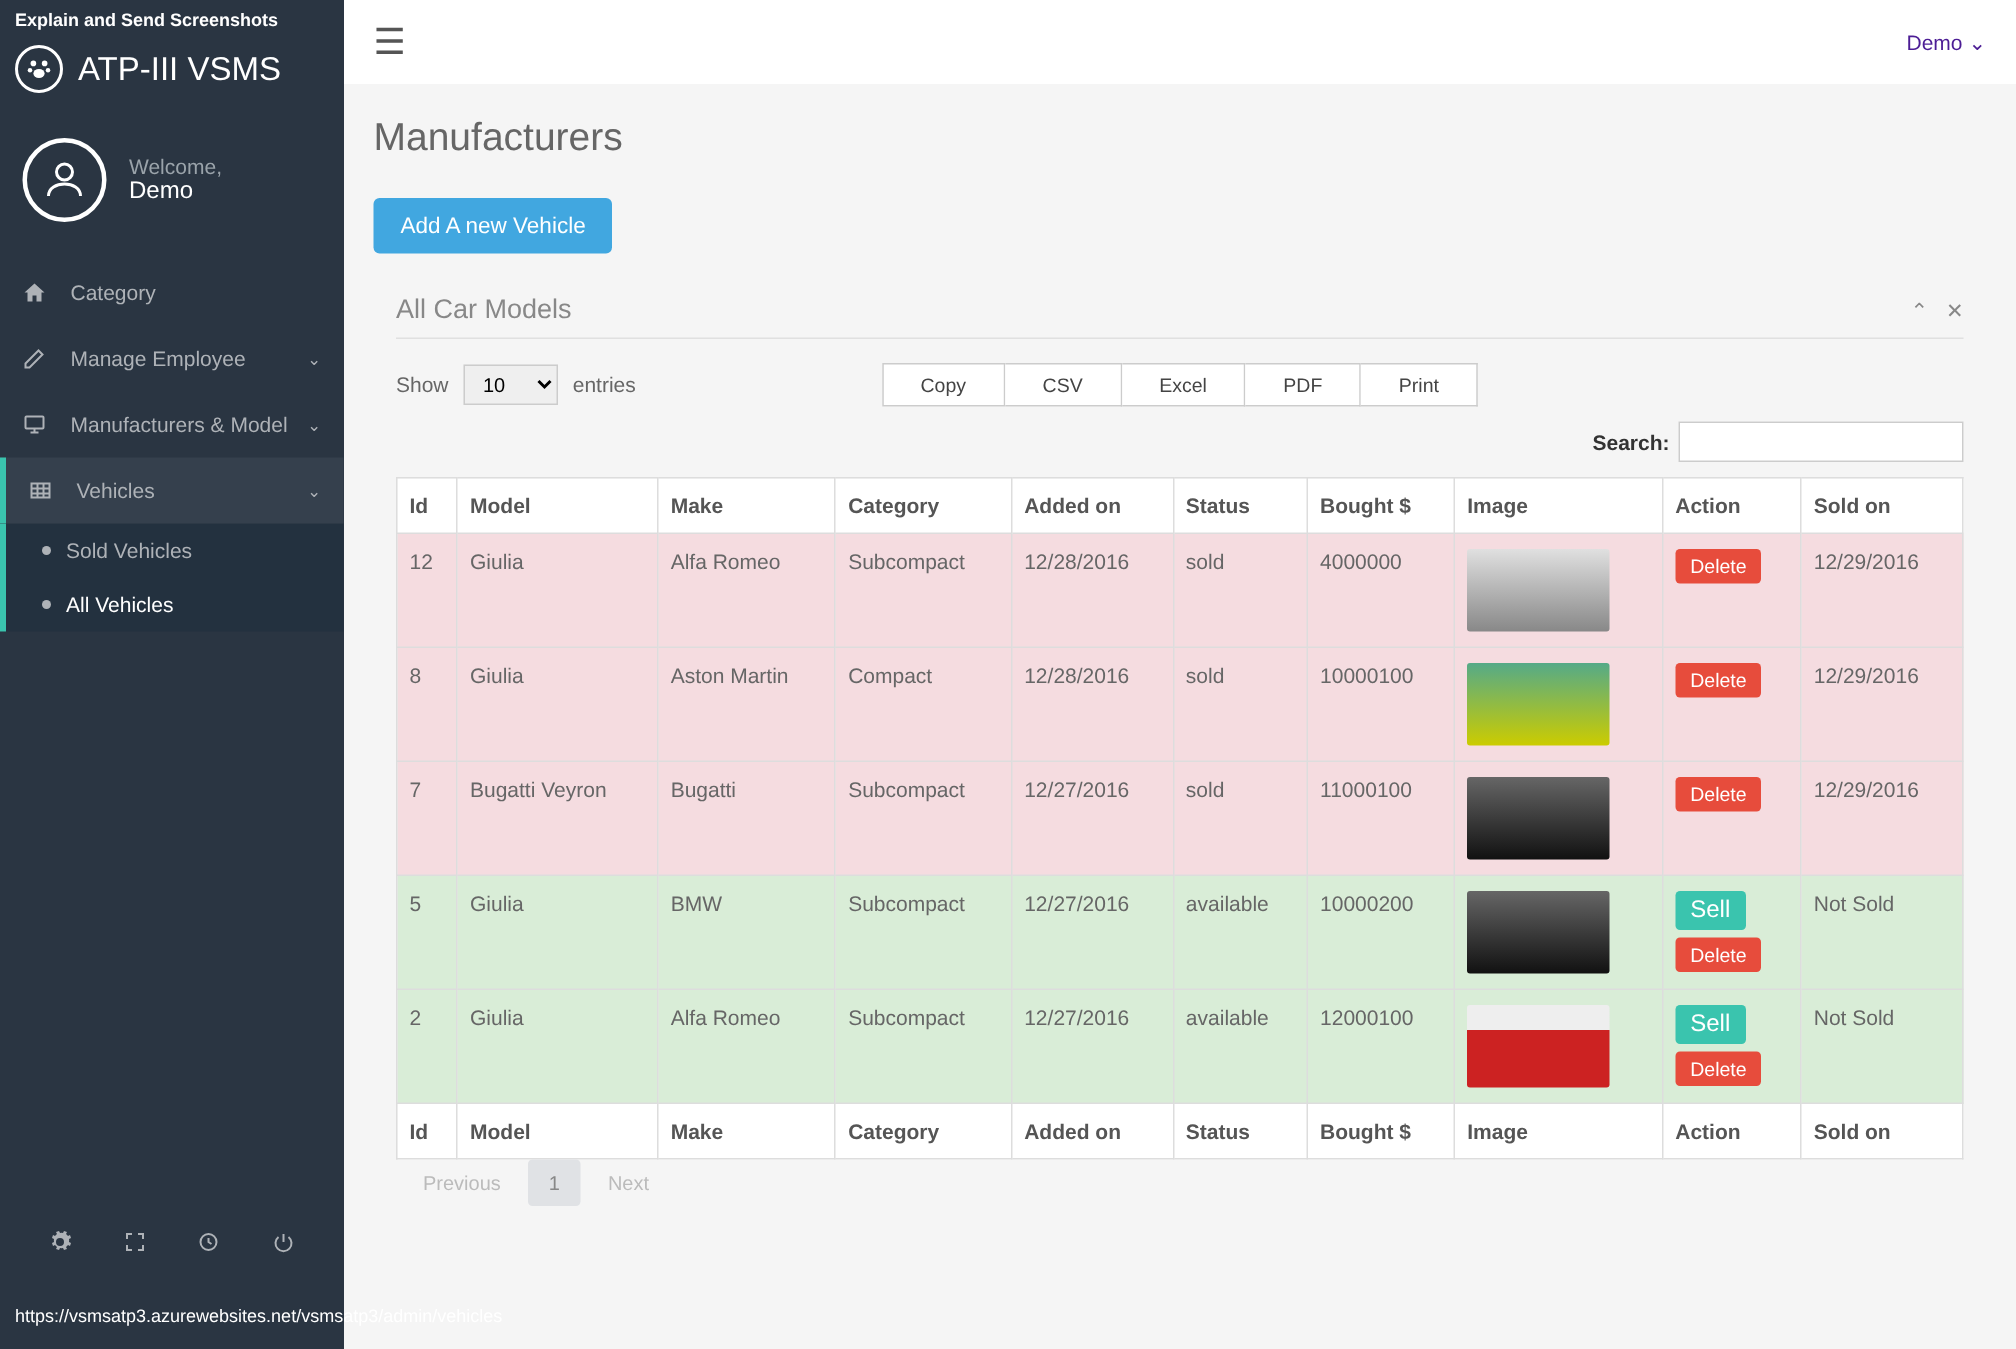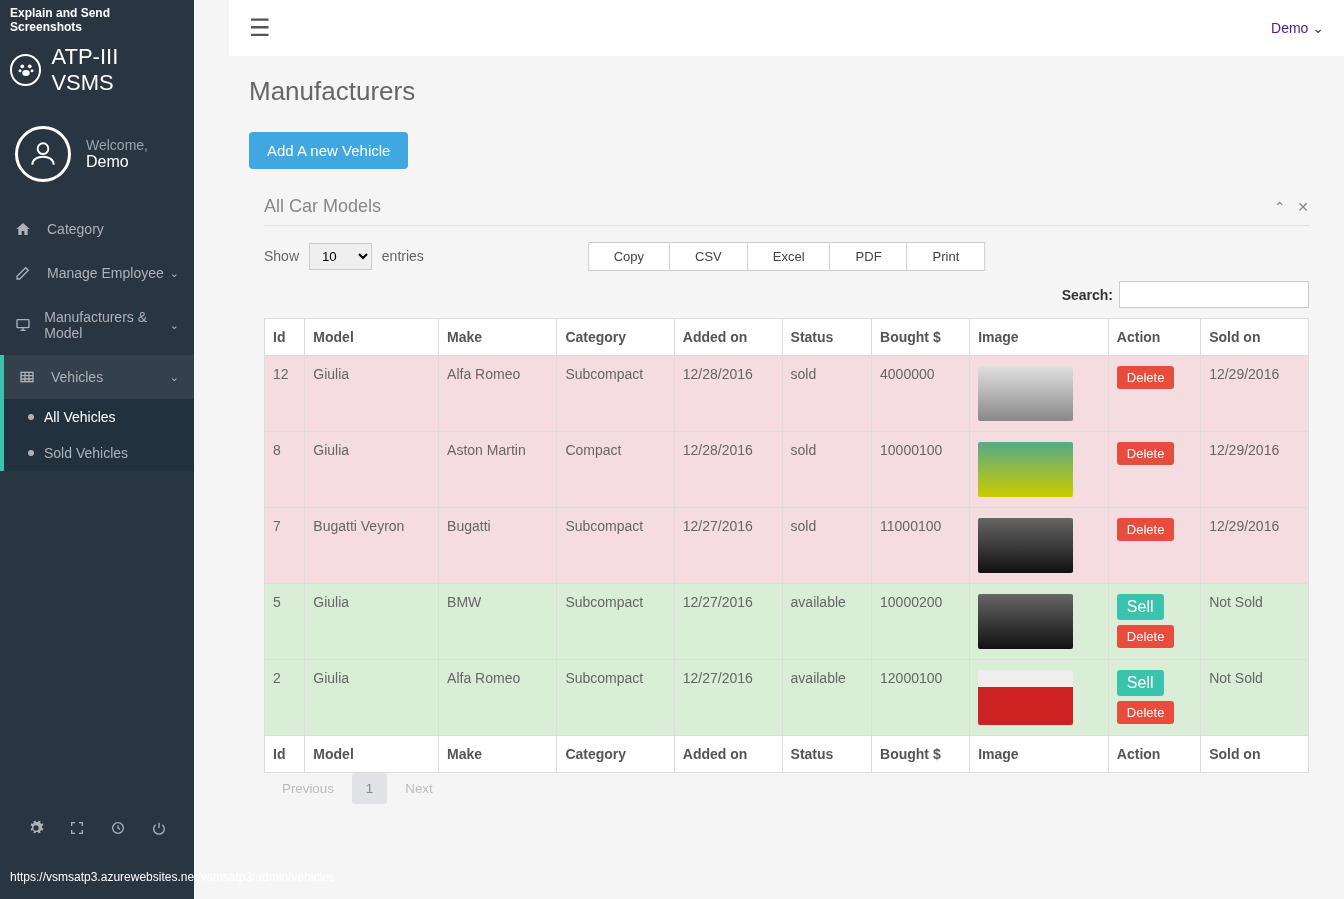--- a/index.html
+++ b/index.html
@@ -1,18 +1,18 @@
 <!DOCTYPE html>
 <html><head>
 <meta charset="utf-8">
 <style>
 * { margin: 0; padding: 0; box-sizing: border-box; }
 body { font-family: -apple-system, "Segoe UI", Arial, sans-serif; font-size: 14px; color: #555; background: #f5f5f5; width: 1344px; height: 899px; overflow: hidden; }
 
-.sidebar { position: fixed; left: 0; top: 0; width: 194px; height: 100%; background: #2a3542; color: #aeb2b7; }
+.sidebar { position: fixed; left: 0; top: 0; width: 229px; height: 100%; background: #2a3542; color: #aeb2b7; }
 .banner { padding: 6px 10px; font-size: 12px; font-weight: bold; color: #fff; }
 .logo-row { display: flex; align-items: center; padding: 4px 10px 10px; color: #fff; }
 .paw-icon { width: 32px; height: 32px; border: 2px solid #fff; border-radius: 50%; display: flex; align-items: center; justify-content: center; margin-right: 10px; }
 .logo-text { font-size: 22px; font-weight: 500; }
 
 .user-block { display: flex; align-items: center; padding: 20px 15px 25px; }
 .avatar-circle { width: 56px; height: 56px; border: 3px solid #fff; border-radius: 50%; display: flex; align-items: center; justify-content: center; margin-right: 15px; }
 .welcome-label { color: #9aa3aa; font-size: 14px; }
 .user-name { color: #fff; font-size: 16px; }
 
@@ -147,22 +147,22 @@
       <span class="nav-icon">
           <svg width="16" height="16" viewBox="0 0 24 24" fill="none" stroke="#aeb2b7" stroke-width="2">
             <rect x="3" y="5" width="18" height="14"></rect>
             <path d="M3 10h18M3 15h18M9 5v14M15 5v14"></path>
           </svg>
         </span>
       <span>Vehicles</span>
       <span class="chevron">⌄</span>
     </li>
     <ul class="subnav">
+      <li class="subnav-item"><span>Sold Vehicles</span></li>
       <li class="subnav-item active"><span>All Vehicles</span></li>
-      <li class="subnav-item"><span>Sold Vehicles</span></li>
     </ul>
   </ul>
 
   <div class="footer-icons">
     <span class="footer-icon"><svg width="16" height="16" viewBox="0 0 24 24" fill="#aeb2b7">
           <path d="M12 8a4 4 0 100 8 4 4 0 000-8zm9 4l2 1-1 3-2-1a8 8 0 01-2 2l1 2-3 1-1-2a8 8 0 01-3 0l-1 2-3-1 1-2a8 8 0 01-2-2l-2 1-1-3 2-1a8 8 0 010-3l-2-1 1-3 2 1a8 8 0 012-2l-1-2 3-1 1 2a8 8 0 013 0l1-2 3 1-1 2a8 8 0 012 2l2-1 1 3-2 1a8 8 0 010 3z"></path>
         </svg></span>
     <span class="footer-icon"><svg width="16" height="16" viewBox="0 0 24 24" fill="none" stroke="#aeb2b7" stroke-width="2">
           <path d="M4 9V4h5M20 9V4h-5M4 15v5h5M20 15v5h-5"></path>
         </svg></span>

